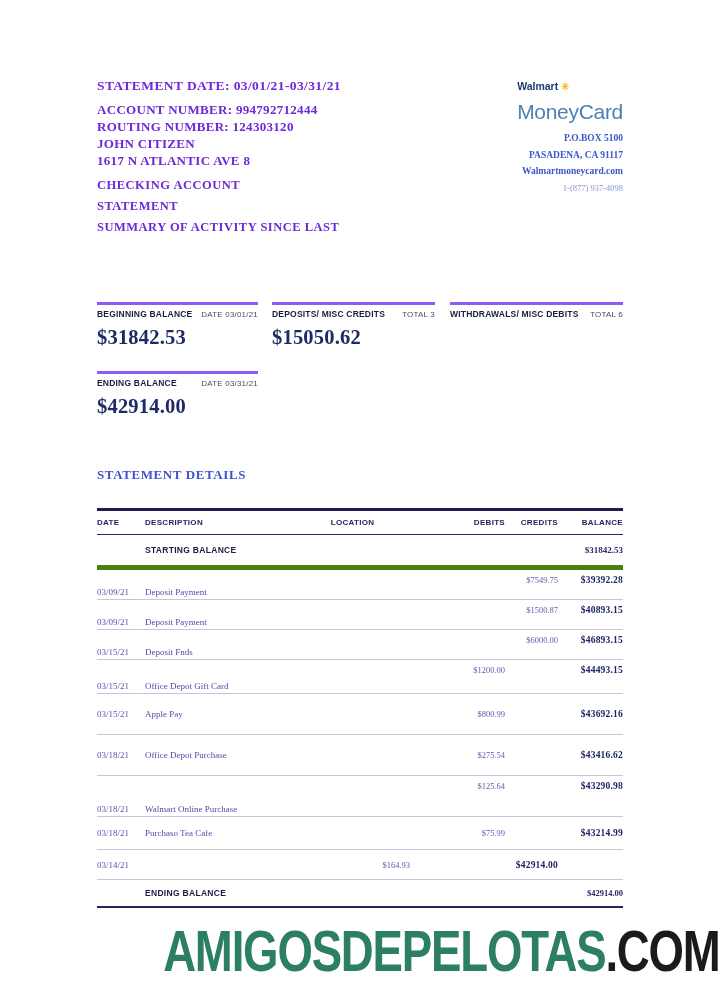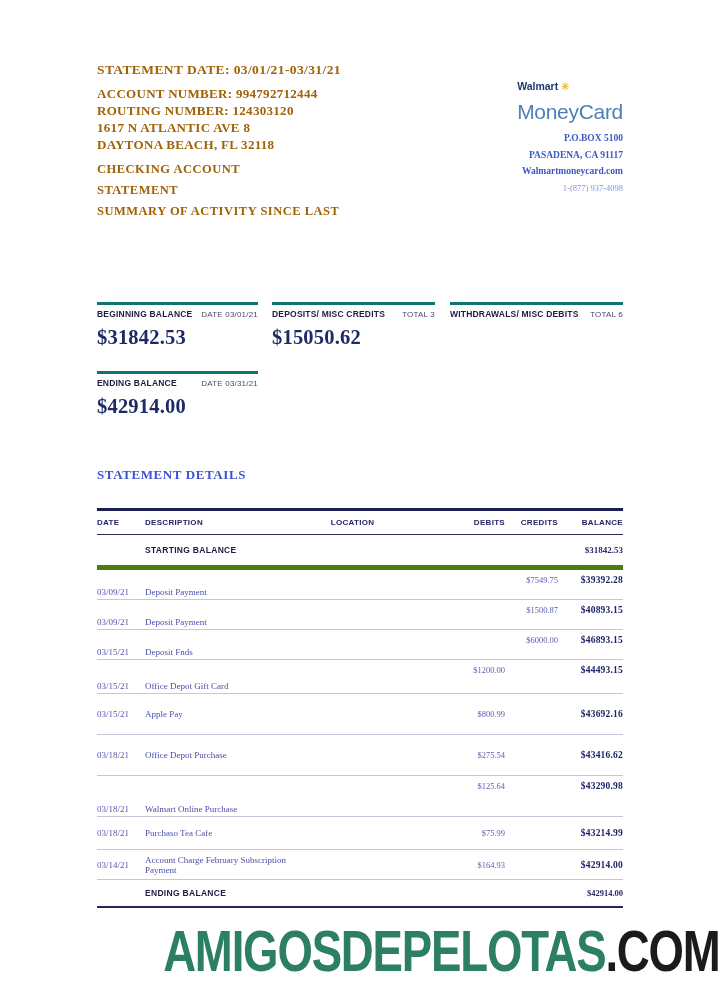--- a/index.html
+++ b/index.html
@@ -1,35 +1,35 @@
 <!DOCTYPE html>
 <html><head>
 <meta charset="utf-8">
 <style>
   html,body{margin:0;padding:0;background:#ffffff;}
   .sheet{
     position:relative;width:720px;height:1000px;background:#ffffff;overflow:hidden;
     font-family:"Liberation Serif","DejaVu Serif",serif;
   }
   
-  .acct-block{position:absolute;left:97px;top:62px;color:#a16207;}
+  .acct-block{position:absolute;left:97px;top:78px;color:#6d28d9;}
   .hdr-line1{font-size:13.5px;font-weight:bold;letter-spacing:.4px;margin-bottom:7px;}
   .hdr-small{font-size:13px;font-weight:bold;line-height:17px;letter-spacing:.3px;}
   .hdr-big{font-size:12.5px;font-weight:bold;line-height:21px;letter-spacing:.5px;margin-top:6px;}
   
   .brand-block{position:absolute;right:97px;top:80px;width:220px;text-align:right;}
   .logo-group{display:inline-block;text-align:left;}
   .walmart-row{font-family:"Liberation Sans",sans-serif;font-size:10.5px;font-weight:bold;color:#1b3a70;}
   .spark{color:#f5b91c;font-size:10px;}
   .moneycard{font-family:"Liberation Sans",sans-serif;font-size:21px;color:#4e7fb5;letter-spacing:-.3px;margin-top:8px;}
   .brand-addr{font-size:9.5px;font-weight:bold;color:#3b57c8;line-height:16.5px;margin-top:6px;}
   .brand-phone{font-size:8.5px;color:#8494d8;margin-top:3px;}
   
   .summary-row1{position:absolute;left:97px;top:302px;width:526px;display:flex;}
-  .sum-box{border-top:3px solid #0f766e;padding-top:4px;}
+  .sum-box{border-top:3px solid #8b5cf6;padding-top:4px;}
   .sum-box.b1{width:161px;margin-right:14px;}
   .sum-box.b2{width:163px;margin-right:15px;}
   .sum-box.b3{width:173px;}
   .summary-row2{position:absolute;left:97px;top:371px;width:161px;}
   .sum-head{display:flex;justify-content:space-between;align-items:baseline;}
   .sum-label{font-family:"Liberation Sans",sans-serif;font-size:8.5px;font-weight:bold;color:#1c1c40;letter-spacing:.2px;}
   .sum-meta{font-family:"Liberation Sans",sans-serif;font-size:8px;color:#4a4a68;letter-spacing:.2px;}
   .sum-amount{font-size:20.5px;font-weight:bold;color:#1e2a66;margin-top:7px;letter-spacing:.2px;}
   
   .details-title{position:absolute;left:97px;top:467px;font-size:13px;font-weight:bold;color:#3f51d2;letter-spacing:.6px;}
@@ -70,22 +70,22 @@
 </style>
 </head>
 <body>
 
 <div class="sheet">
 
   <div class="acct-block">
     <div class="hdr-line1">STATEMENT DATE: 03/01/21-03/31/21</div>
     <div class="hdr-small">ACCOUNT NUMBER: 994792712444</div>
     <div class="hdr-small">ROUTING NUMBER: 124303120</div>
+    <div class="hdr-small">JOHN CITIZEN</div>
     <div class="hdr-small">1617 N ATLANTIC AVE 8</div>
-    <div class="hdr-small">DAYTONA BEACH, FL 32118</div>
     <div class="hdr-big">CHECKING ACCOUNT</div>
     <div class="hdr-big" style="margin-top:0;">STATEMENT</div>
     <div class="hdr-big" style="margin-top:0;">SUMMARY OF ACTIVITY SINCE LAST</div>
   </div>
 
   <div class="brand-block">
     <div class="logo-group">
       <div class="walmart-row">
         <span>Walmart</span>
         <span class="spark">✳</span>
@@ -216,21 +216,20 @@
     <span class="c-date">03/18/21</span>
     <span class="c-desc">Purchaso Tea Cafe</span>
     <span class="c-loc"></span>
     <span class="c-debit">$75.99</span>
     <span class="c-credit"></span>
     <span class="c-balance">$43214.99</span>
   </div>
 
   <div class="grid tx-row">
     <span class="c-date">03/14/21</span>
-    <span class="c-desc">Account Charge February Subscription Payment</span>
     <span class="c-loc"></span>
     <span class="c-debit">$164.93</span>
     <span class="c-credit"></span>
     <span class="c-balance">$42914.00</span>
   </div>
 </div>
 
     <div class="grid end-row">
       <span class="end-label">ENDING BALANCE</span>
       <span class="end-balance">$42914.00</span>

